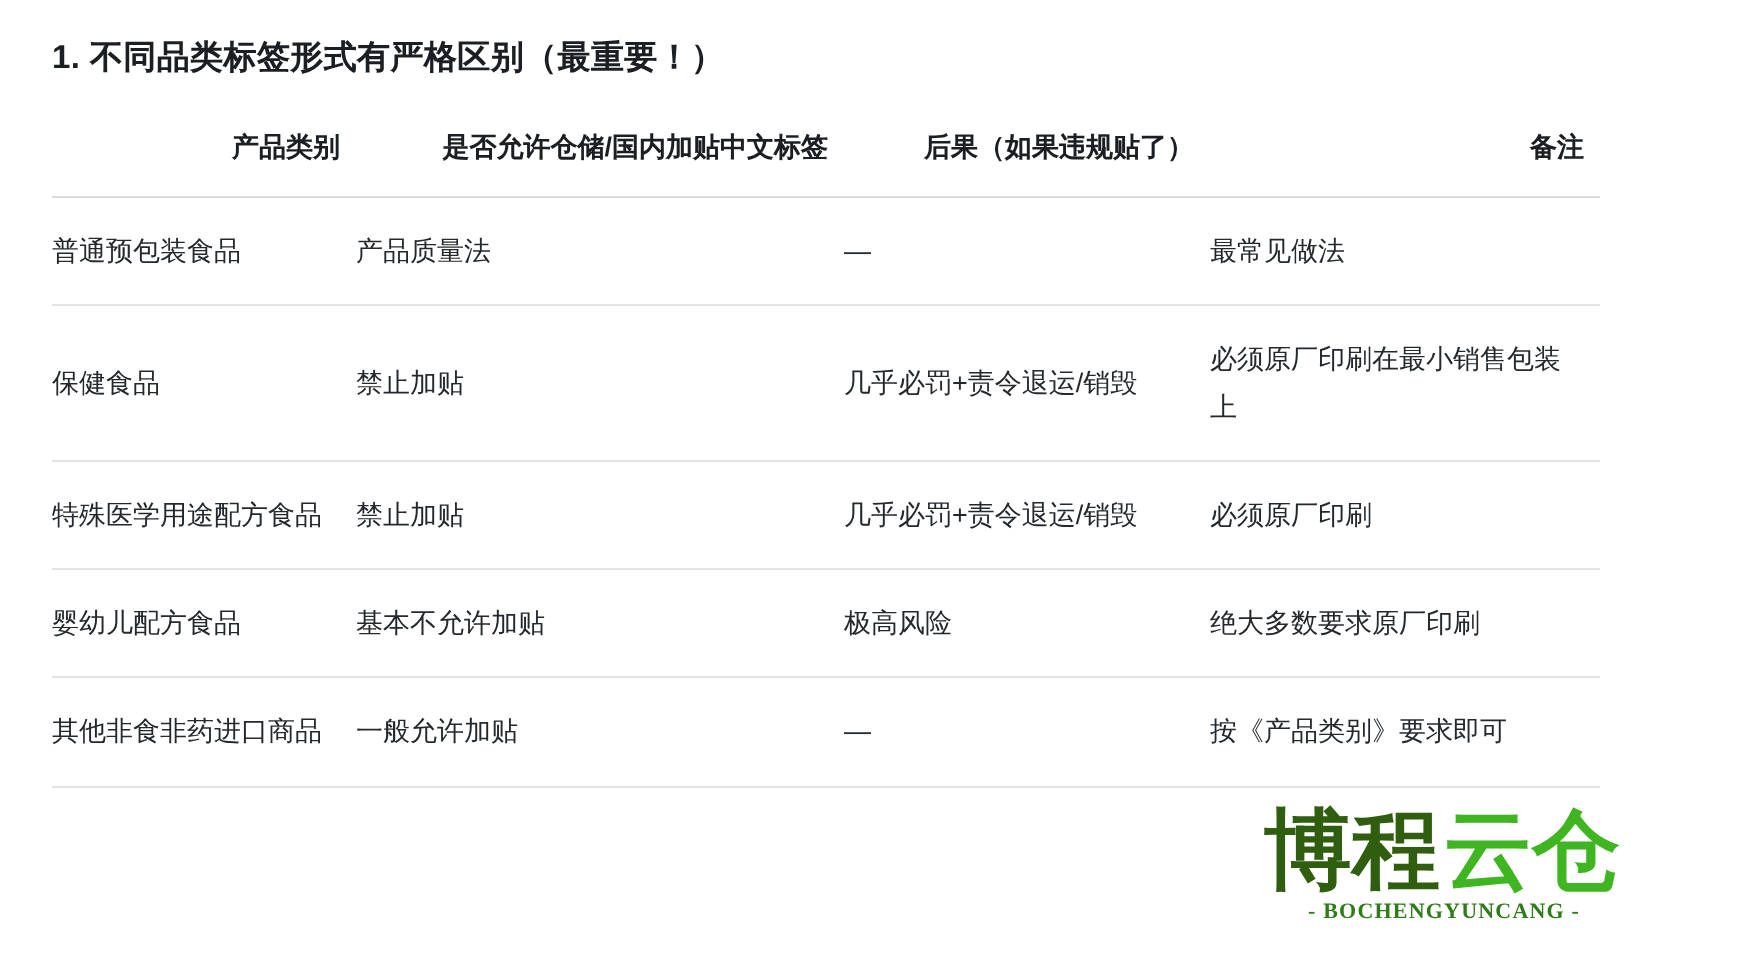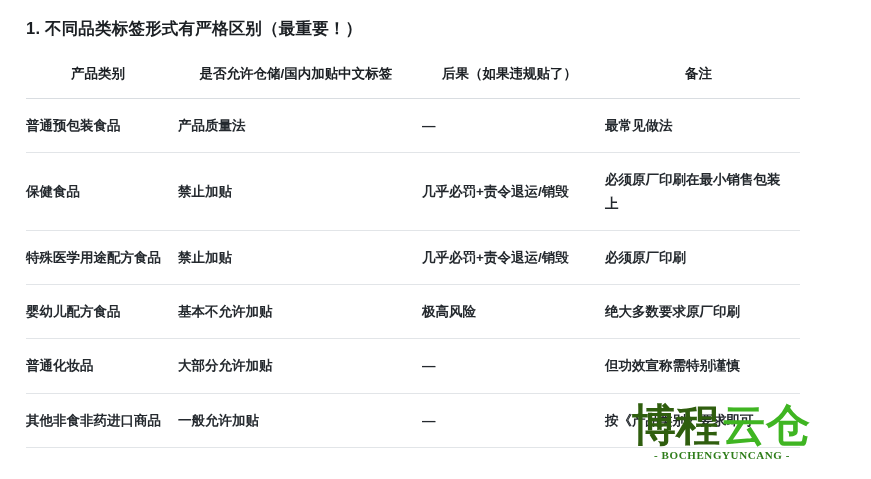--- a/index.html
+++ b/index.html
@@ -45,35 +45,35 @@
     width: 774px;
     table-layout: fixed;
   }
 
   table.spec-table col.c1 { width: 152px; }
   table.spec-table col.c2 { width: 244px; }
   table.spec-table col.c3 { width: 183px; }
   table.spec-table col.c4 { width: 195px; }
 
   table.spec-table th {
-    text-align: center;
+    text-align: right;
     vertical-align: middle;
     font-size: 13.5px;
     font-weight: bold;
     color: #1b1f23;
     padding: 0 8px 14px 0;
     border-bottom: 1px solid #d9dde1;
     line-height: 1.5;
   }
 
   table.spec-table td {
     text-align: left;
     vertical-align: middle;
     font-size: 13.5px;
-    font-weight: bold;
+    font-weight: normal;
     color: #24292e;
     padding: 15px 8px 15px 0;
     border-bottom: 1px solid #e2e5e8;
     line-height: 1.72;
   }
 
   table.spec-table tr:last-child td {
     border-bottom: 1px solid #e2e5e8;
     margin-top: 44px;
   }
@@ -163,26 +163,20 @@
           <td>必须原厂印刷</td>
         </tr>
 
         <tr>
           <td>婴幼儿配方食品</td>
           <td class="strong-cell">基本不允许加贴</td>
           <td>极高风险</td>
           <td>绝大多数要求原厂印刷</td>
         </tr>
 
-        <tr>
-          <td>普通化妆品</td>
-          <td>大部分允许加贴</td>
-          <td class="dash-cell">—</td>
-          <td>但功效宣称需特别谨慎</td>
-        </tr>
 
         <tr>
           <td>其他非食非药进口商品</td>
           <td>一般允许加贴</td>
           <td class="dash-cell">—</td>
           <td>按《产品类别》要求即可</td>
         </tr>
 
       </tbody>
     </table>

